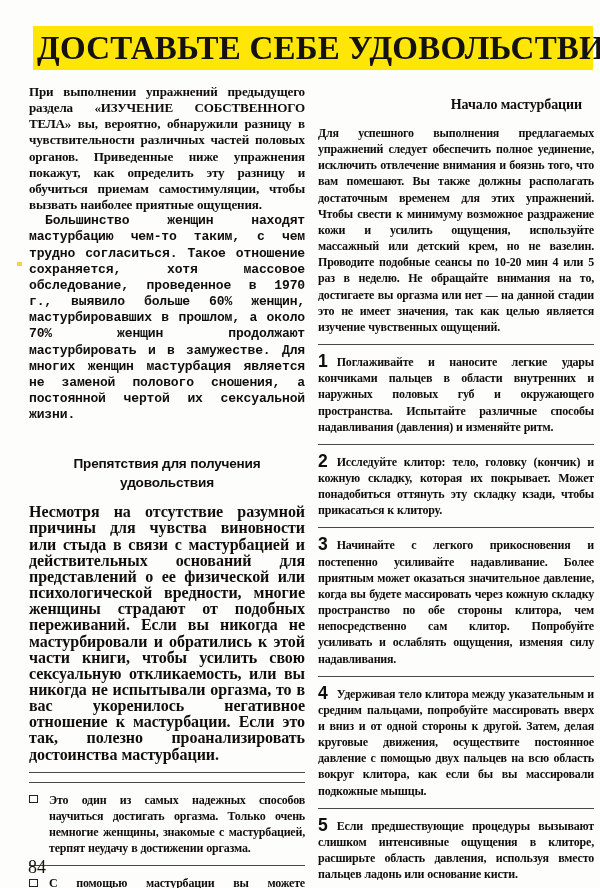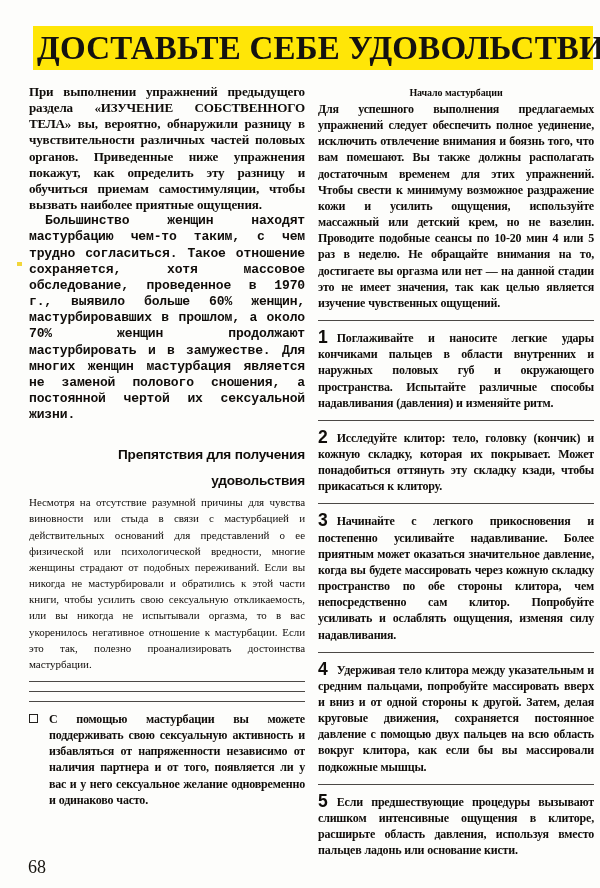--- a/index.html
+++ b/index.html
@@ -61,56 +61,57 @@
   }
   .col-left { left: 29px; }
   .col-right { left: 318px; }
 
   
   p.body {
     margin: 0;
     text-align: justify;
     text-justify: inter-word;
     font-family: "Liberation Serif", serif;
-    font-size: 11px;
+    font-size: 16px;
     line-height: 16.15px;
     letter-spacing: -0.05px;
     word-spacing: 0.2px;
+    font-weight: bold;
   }
   p.body.heavy {
     font-weight: 700;
     font-size: 13.05px;
     letter-spacing: -0.15px;
   }
   p.body.semi {
     font-weight: 700;
     font-size: 12px;
     letter-spacing: -0.2px;
   }
   p.indent { text-indent: 16px; font-family: Liberation Mono, monospace; }
 
   
   h2.sec-head {
-    margin: 0;
+    margin: 12px;
     font-family: "Liberation Sans", sans-serif;
     font-weight: 700;
     font-size: 13.6px;
-    line-height: 26px;
+    line-height: 19px;
     letter-spacing: -0.2px;
-    text-align: right;
+    text-align: center;
   }
   
   h2.sec-head-serif {
-    margin: 0;
-    font-family: "Liberation Serif", serif;
-    font-weight: 700;
-    font-size: 10px;
+    margin: 12px;
+    font-family: "Liberation Serif", serif;
+    font-weight: 700;
+    font-size: 14px;
     line-height: 17px;
     letter-spacing: -0.1px;
-    text-align: center;
+    text-align: right;
   }
   .gap-md { height: 19px; }
 
   hr.rule {
     border: 0;
     border-top: 1.2px solid #2b2825;
     margin: 9px 0 9px 0;
     width: 100%;
     opacity: .85;
   }
@@ -192,20 +193,24 @@
 
     <h2 class="sec-head">Препятствия для получения удовольствия</h2>
 
     <p class="body">Несмотря на отсутствие разумной причины для чувства виновности или стыда в связи с мастурбацией и действительных оснований для представлений о ее физической или психологической вредности, многие женщины страдают от подобных переживаний. Если вы никогда не мастурбировали и обратились к этой части книги, чтобы усилить свою сексуальную откликаемость, или вы никогда не испытывали оргазма, то в вас укоренилось негативное отношение к мастурбации. Если это так, полезно проанализировать достоинства мастурбации.</p>
 
     <hr class="rule">
 
 
     <hr class="rule">
 
+    <div class="check-item">
+      <span class="check-box"></span>
+      <p class="body semi">Это один из самых надежных способов научиться достигать оргазма. Только очень немногие женщины, знакомые с мастурбацией, терпят неудачу в достижении оргазма.</p>
+    </div>
 
     <hr class="rule">
 
     <div class="check-item">
       <span class="check-box"></span>
       <p class="body semi">С помощью мастурбации вы можете поддерживать свою сексуальную активность и избавляться от напряженности независимо от наличия партнера и от того, появляется ли у вас и у него сексуальное желание одновременно и одинаково часто.</p>
     </div>
 
   </div>
 
@@ -233,27 +238,27 @@
 
     <div class="num-item">
       <span class="num">3</span>
       <p class="body semi">Начинайте с легкого прикосновения и постепенно усиливайте надавливание. Более приятным может оказаться значительное давление, когда вы будете массировать через кожную складку пространство по обе стороны клитора, чем непосредственно сам клитор. Попробуйте усиливать и ослаблять ощущения, изменяя силу надавливания.</p>
     </div>
 
     <hr class="rule">
 
     <div class="num-item">
       <span class="num">4</span>
-      <p class="body semi">Удерживая тело клитора между указательным и средним пальцами, попробуйте массировать вверх и вниз и от одной стороны к другой. Затем, делая круговые движения, сохраняется постоянное давление с помощью двух пальцев на всю область вокруг клитора, как если бы вы массировали подкожные мышцы.</p>
+      <p class="body semi">Удерживая тело клитора между указательным и средним пальцами, попробуйте массировать вверх и вниз и от одной стороны к другой. Затем, делая круговые движения, осуществите постоянное давление с помощью двух пальцев на всю область вокруг клитора, как если бы вы массировали подкожные мышцы.</p>
     </div>
 
     <hr class="rule">
 
     <div class="num-item">
       <span class="num">5</span>
       <p class="body semi">Если предшествующие процедуры вызывают слишком интенсивные ощущения в клиторе, расширьте область давления, используя вместо пальцев ладонь или основание кисти.</p>
     </div>
 
   </div>
 
-  <div class="page-num">68</div>
+  <div class="page-num">84</div>
 
 </div>
 
 </body></html>

